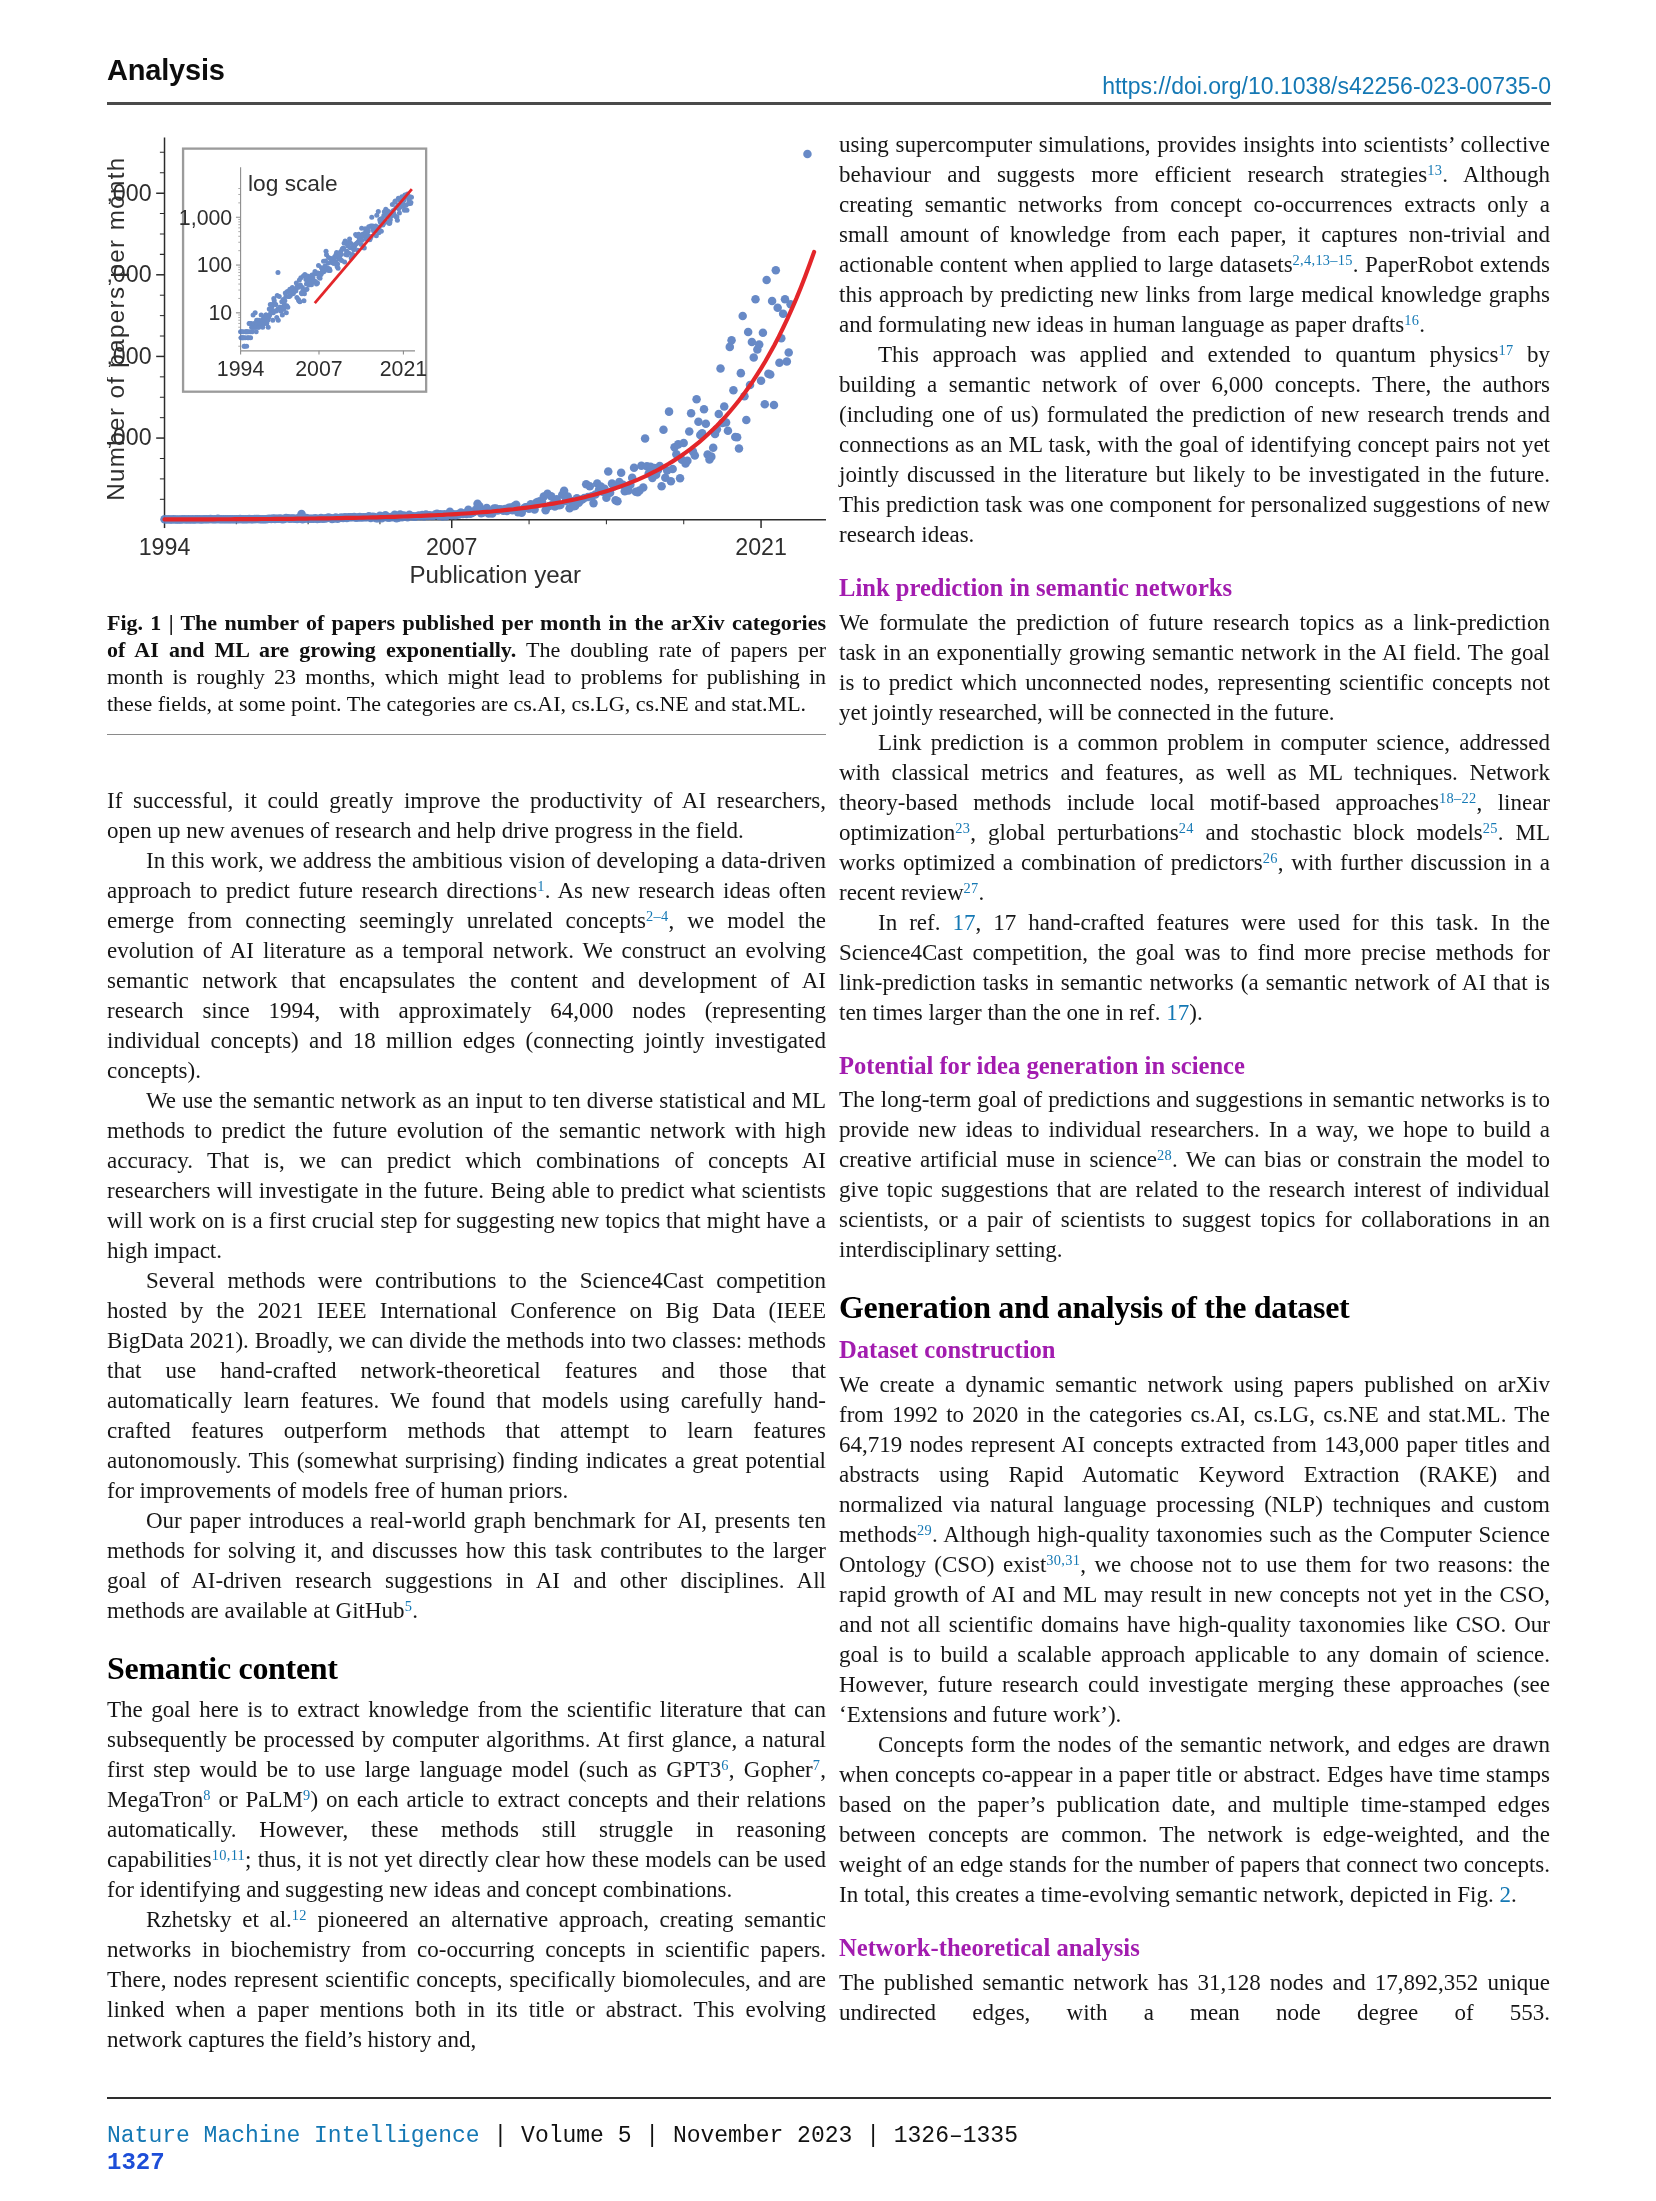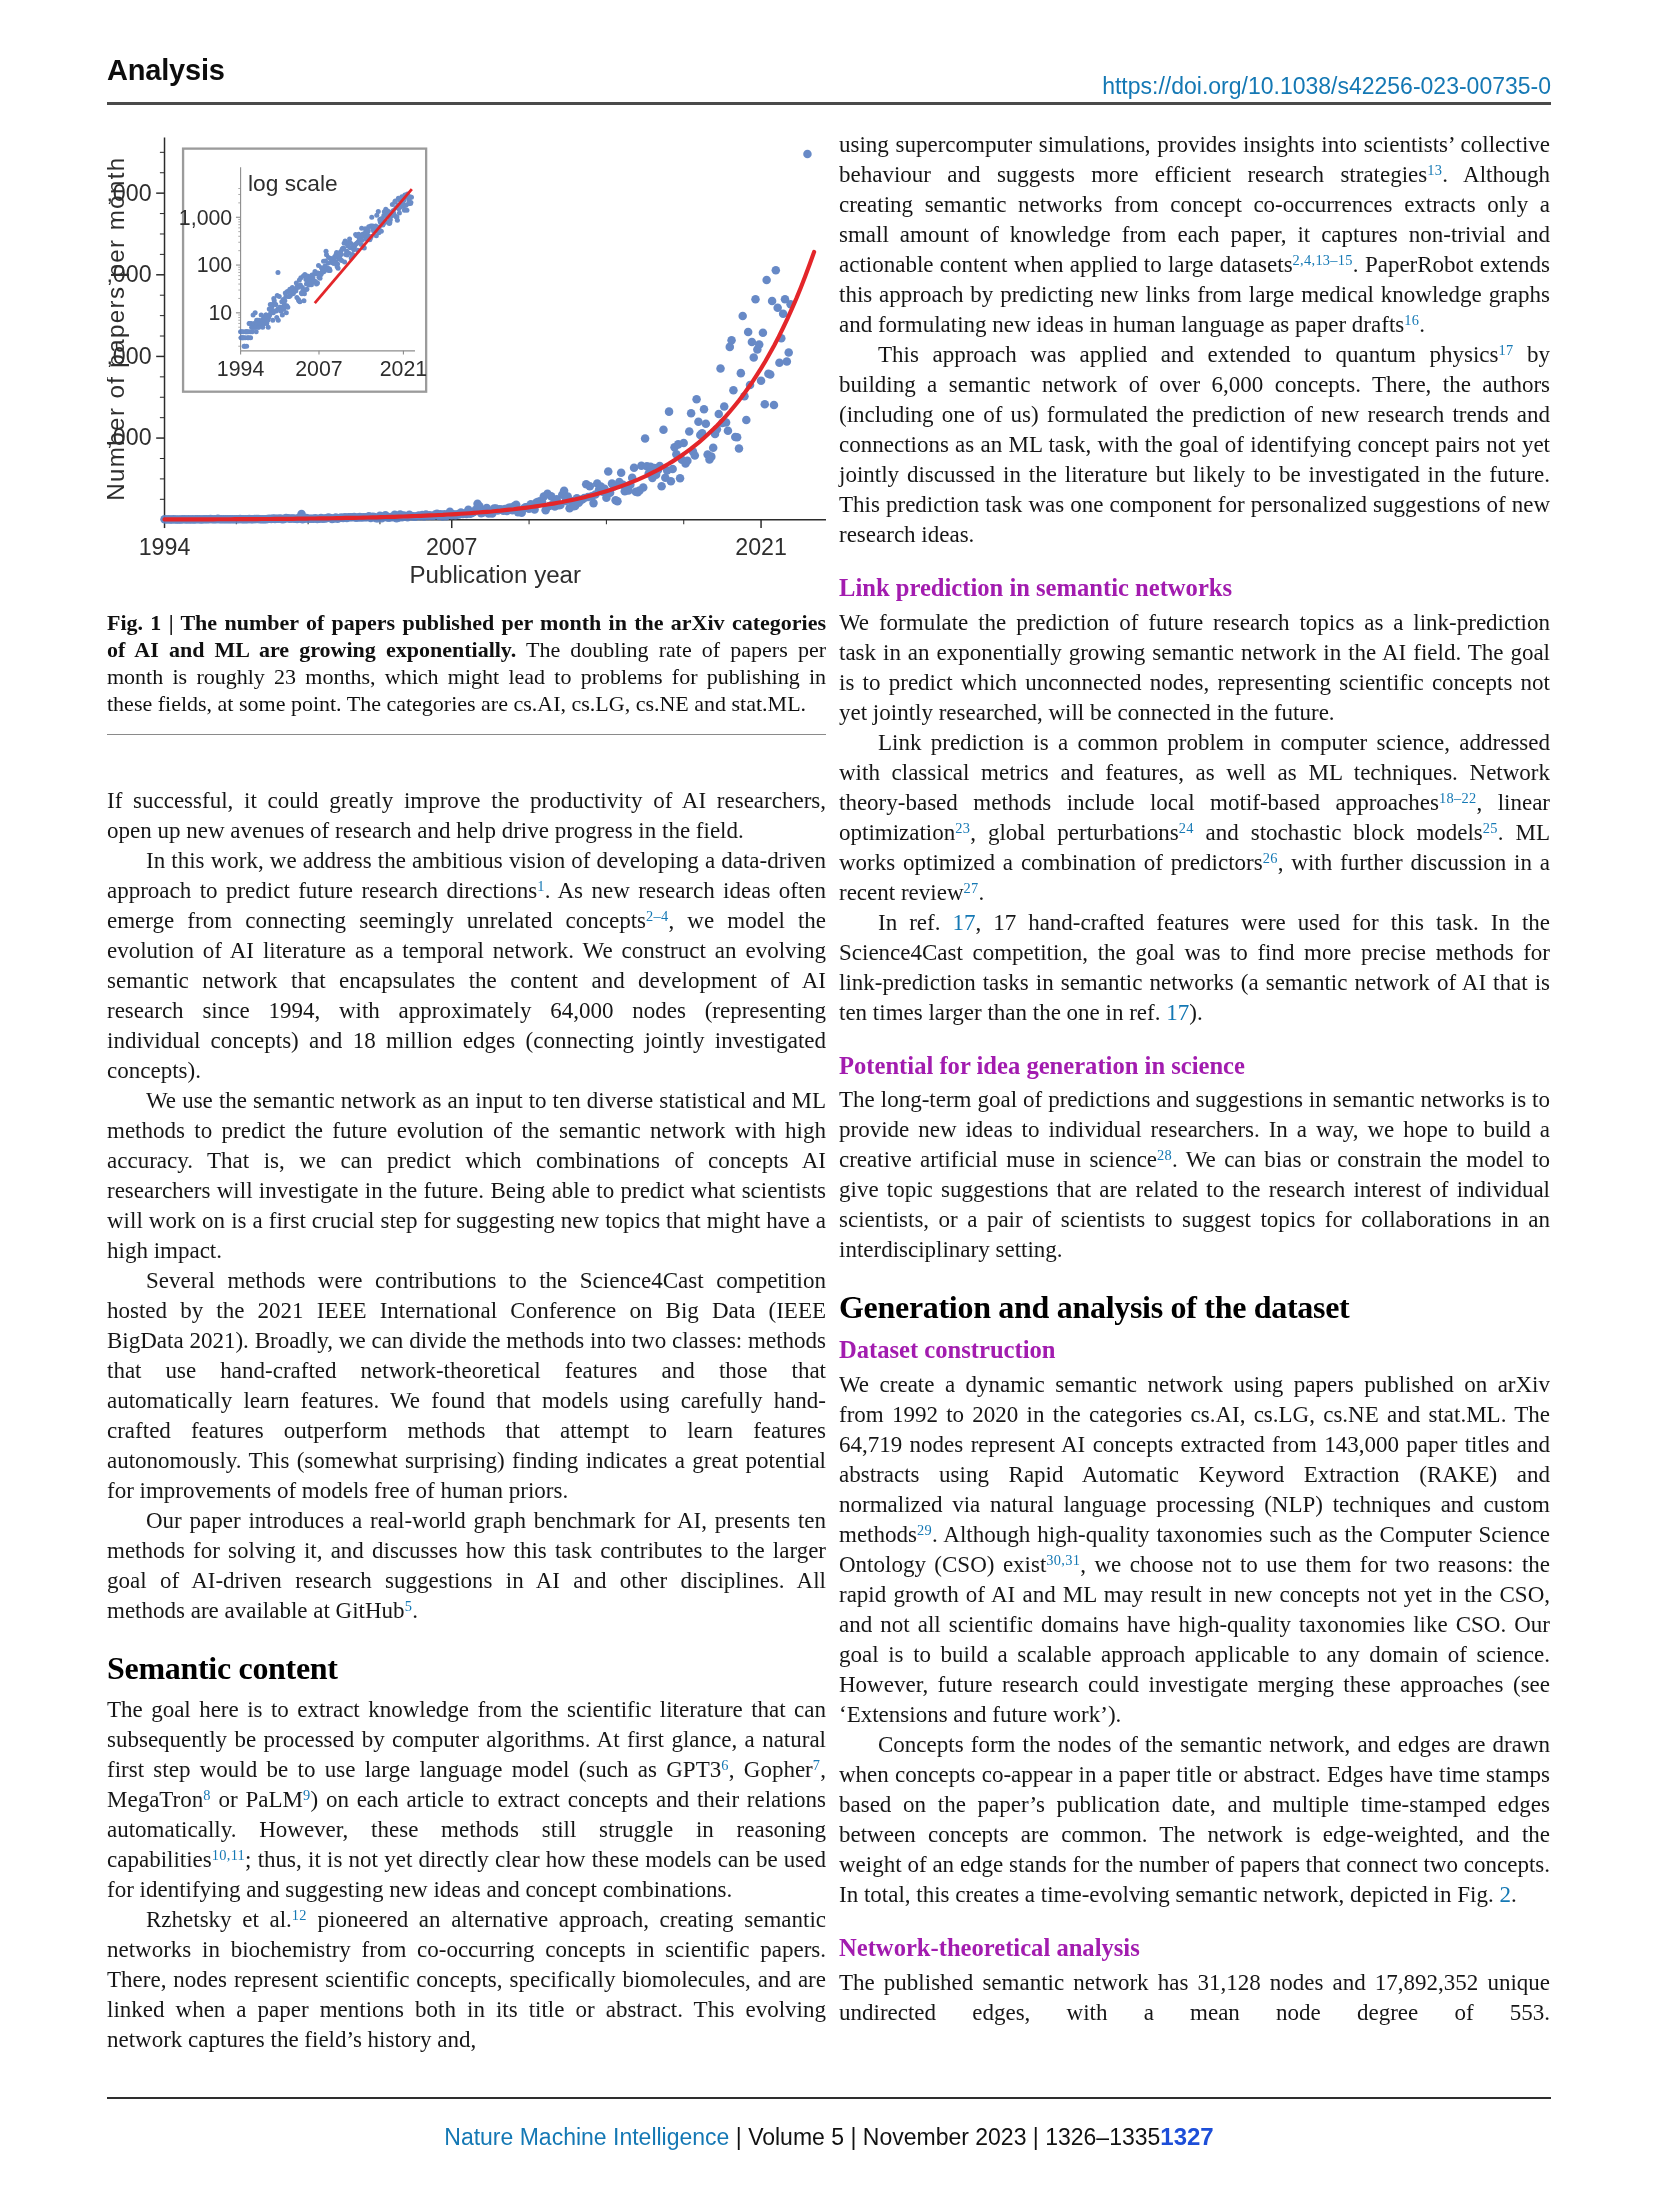--- a/index.html
+++ b/index.html
@@ -9,20 +9,21 @@
     --rule-light:#8a8a8a;
   }
   html,body{margin:0;padding:0;background:#ffffff;}
   .page{
     position:relative;
     width:1657px;height:2201px;
     background:#ffffff;
     font-family:"Liberation Serif",serif;
     color:var(--text);
     overflow:hidden;
+    border-radius:31px;
   }
   
   .masthead-label{
     position:absolute;left:107px;top:54px;
     font-family:"Liberation Sans",sans-serif;
     font-weight:700;font-size:29px;letter-spacing:-0.2px;color:#0d0d0d;
   }
   .masthead-doi{
     position:absolute;right:106px;top:73px;
     font-family:"Liberation Sans",sans-serif;
@@ -59,22 +60,22 @@
   }
   .h2{
     font-weight:700;font-size:24.6px;line-height:31px;
     margin:22px 0 4.6px;color:#a21caf;
   }
   .h2.tight{margin-top:1.9px;}
   
   .footer-rule{position:absolute;left:107px;width:1444px;top:2097px;height:1.9px;background:#2e2e2e;}
   .footer{
     position:absolute;left:107px;width:1444px;top:2123px;
-    display:flex;justify-content:center;align-items:baseline;
-    font-family:Liberation Sans, sans-serif;font-size:23px;color:#111;
+    display:flex;justify-content:space-between;align-items:baseline;
+    font-family:Liberation Mono, monospace;font-size:23px;color:#111;flex-direction:column;
   }
   .footer .journal{color:var(--accent);}
   .footer .pageno{font-weight:700;font-size:24px;color:#1d4ed8;}
   
   svg text{font-family:"Liberation Sans",sans-serif;fill:#2e2e2e;}
 </style>
 </head>
 <body>
 
 <div class="page">

